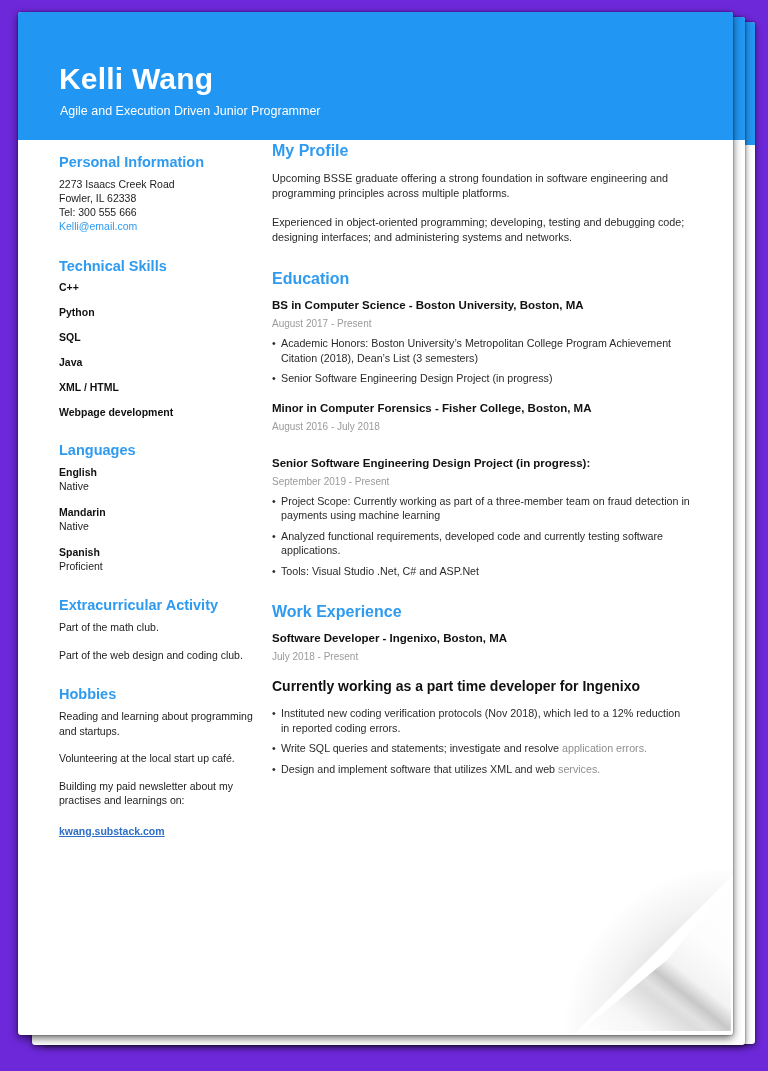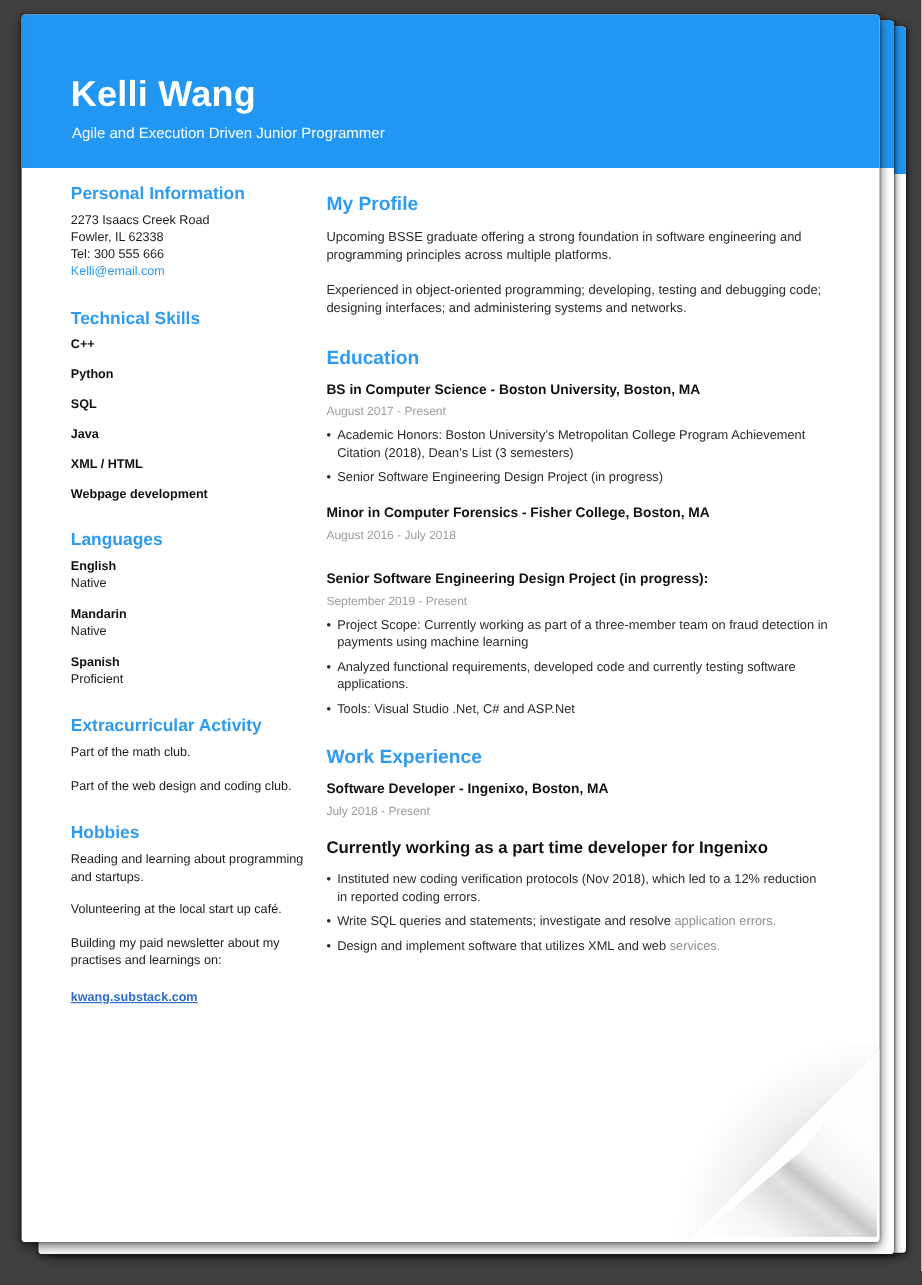--- a/index.html
+++ b/index.html
@@ -2,21 +2,21 @@
 <html><head>
 <meta charset="utf-8">
 <style>
   * { box-sizing: border-box; margin: 0; padding: 0; }
   html, body {
     width: 768px; height: 1071px;
     background: #ffffff;
     font-family: "Liberation Sans", sans-serif;
     overflow: hidden;
   }
-  #stage { position: relative; width: 768px; height: 1071px; background: #404040; }
+  #stage { position: relative; width: 768px; height: 1071px; background: #6d28d9; }
 
   
   .page-behind {
     position: absolute;
     background: #ffffff;
     border-radius: 3px;
     box-shadow: 0 2px 7px rgba(0,0,0,0.55), 0 0 2px rgba(0,0,0,0.5);
   }
   #page-back-2 { left: 42px; top: 22px; width: 713px; height: 1022px; }
   #page-back-1 { left: 32px; top: 17px; width: 713px; height: 1028px; }
@@ -44,21 +44,21 @@
     color: #ffffff; font-size: 30px; font-weight: 700; letter-spacing: .2px;
   }
   #candidate-tagline {
     position: absolute; left: 42px; top: 92px;
     color: #ffffff; font-size: 12.5px; font-weight: 400;
   }
 
   
   #resume-body { position: absolute; left: 0; top: 128px; right: 0; bottom: 0; padding-left: 48px; }
   #sidebar   { position: absolute; left: 41px; top: 14px; width: 197px; }
-  #main-col  { position: absolute; left: 254px; top: 22px; width: 418px; }
+  #main-col  { position: absolute; left: 254px; top: 2px; width: 418px; }
 
   
   .side-heading {
     color: #2e9bf0; font-size: 14.5px; font-weight: 700;
     margin-bottom: 7px;
   }
   .main-heading {
     color: #2e9bf0; font-size: 16px; font-weight: 700;
     margin-bottom: 11px;
   }

